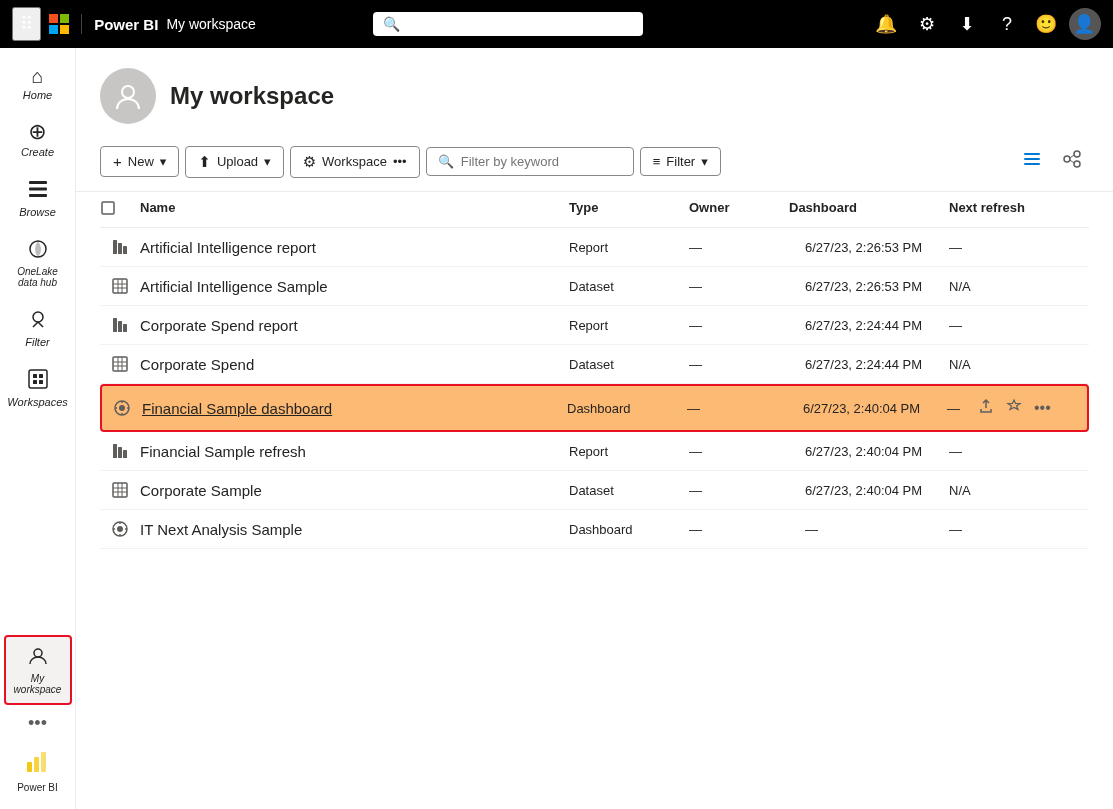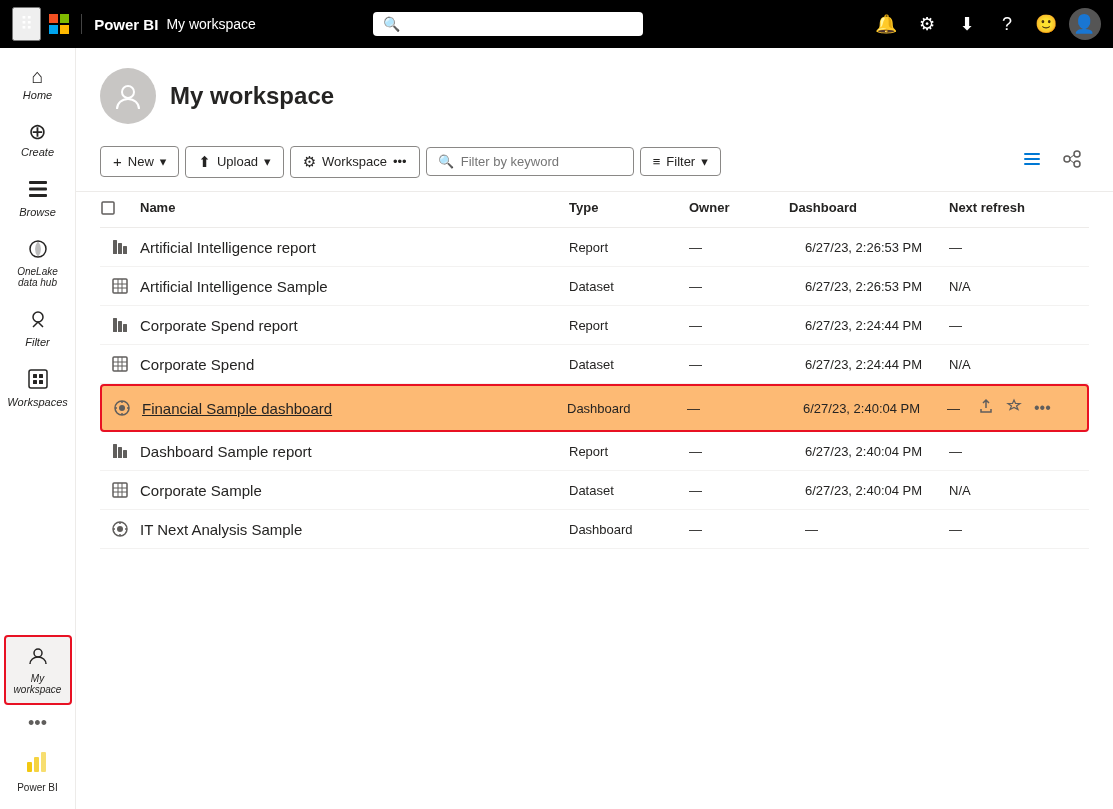--- a/index.html
+++ b/index.html
@@ -428,21 +428,21 @@
       </div>
 
       <div class="table-row">
         <div class="row-icon">
           <svg width="18" height="18" viewBox="0 0 18 18" fill="none">
               <rect x="2" y="2" width="4" height="14" rx="0.5" fill="#605e5c"></rect>
               <rect x="7" y="5" width="4" height="11" rx="0.5" fill="#605e5c"></rect>
               <rect x="12" y="8" width="4" height="8" rx="0.5" fill="#605e5c"></rect>
             </svg>
         </div>
-        <div class="row-name">Dashboard Sample report</div>
+        <div class="row-name">Financial Sample refresh</div>
         <div class="row-type">Report</div>
         <div class="row-owner">—</div>
         <div class="row-refreshed">6/27/23, 2:40:04 PM</div>
         <div class="row-next-refresh">—</div>
       </div>
 
       <div class="table-row">
         <div class="row-icon">
           <svg width="18" height="18" viewBox="0 0 18 18" fill="none">
               <rect x="2" y="2" width="14" height="14" rx="1" stroke="#605e5c" stroke-width="1.5" fill="none"></rect>

